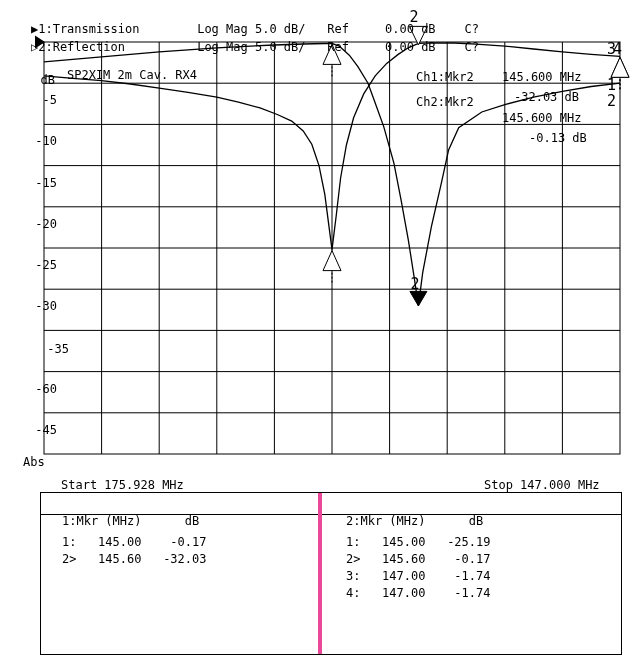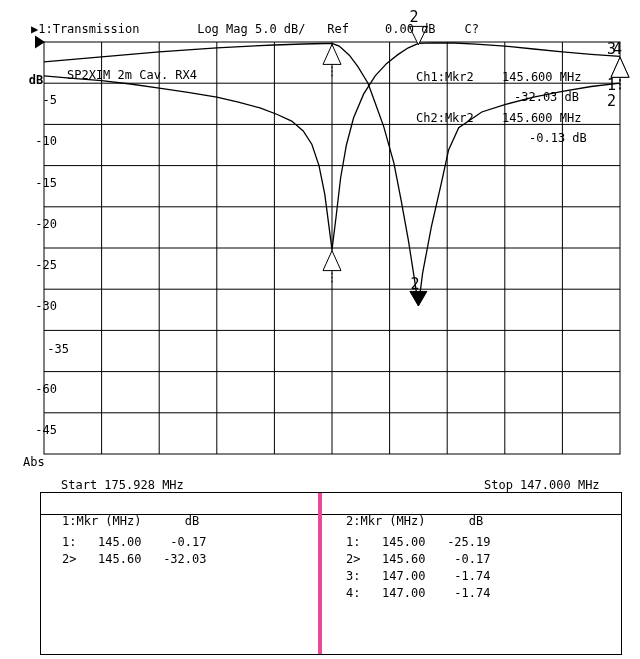--- a/index.html
+++ b/index.html
@@ -7,21 +7,21 @@
     position:relative; width:640px; height:659px; background:#ffffff;
     font-family:"DejaVu Sans Mono", monospace; color:#000; overflow:hidden;
   }
   pre, .t {
     margin:17px; position:absolute; white-space:pre;
     font-family:"DejaVu Sans Mono", monospace;
     font-size:12px; line-height:18px; color:#000000;
   }
   svg { position:absolute; left:0; top:0; }
   .ytick { width:40px; text-align:right; }
-  .yunit { width:38px; text-align:center;font-weight:bold; }
+  .yunit { width:38px; text-align:right; }
   #tables {
     position:absolute; left:40px; top:492px; width:580px; height:161px;
     border:1px solid #000; display:flex;
   }
   .tpanel { position:relative; }
   #tleft  { width:277px; border-right:4px solid #ec4899; }
   #tright { flex:1; }
   .thead  { position:absolute; left:0; top:0; right:0; height:21px; border-bottom:1px solid #000; }
   .thead pre { position:static; padding:2px 0 0 4px; }
   .trows  { position:absolute; left:0; top:22px; right:0; bottom:0; }
@@ -70,41 +70,42 @@
       <line x1="620.0" y1="79.3" x2="620.0" y2="91.3" stroke="#000" stroke-dasharray="2,2"></line>
       <text x="607.0" y="54.3" font-family="DejaVu Sans Mono, monospace" font-size="15" fill="#000" stroke="none">3</text>
       <polygon points="620.0,57.3 611.0,77.3 629.0,77.3" fill="#fff" stroke="#000"></polygon>
       <line x1="620.0" y1="79.3" x2="620.0" y2="91.3" stroke="#000" stroke-dasharray="2,2"></line>
       <text x="613.0" y="54.3" font-family="DejaVu Sans Mono, monospace" font-size="15" fill="#000" stroke="none">4</text>
       <text x="607" y="90.2" font-family="DejaVu Sans Mono, monospace" font-size="15" fill="#000" stroke="none">1</text>
       <text x="607" y="105.8" font-family="DejaVu Sans Mono, monospace" font-size="15" fill="#000" stroke="none">2</text>
     </svg>
 
   <pre class="t" style="left:14px; top:3px;">▶1:Transmission        Log Mag 5.0 dB/   Ref     0.00 dB    C?</pre>
+  <pre class="t" style="left:14px; top:21px;">▷2:Reflection          Log Mag 5.0 dB/   Ref     0.00 dB    C?</pre>
 
   <pre class="t yunit" style="left:0; top:54px;">dB</pre>
   <div id="yticks">
       <pre class="t ytick" style="left: 0px; top: 74.2px;">-5</pre>
       <pre class="t ytick" style="left: 0px; top: 115.4px;">-10</pre>
       <pre class="t ytick" style="left: 0px; top: 156.6px;">-15</pre>
       <pre class="t ytick" style="left: 0px; top: 197.8px;">-20</pre>
       <pre class="t ytick" style="left: 0px; top: 239px;">-25</pre>
       <pre class="t ytick" style="left: 0px; top: 280.2px;">-30</pre>
       <pre class="t ytick" style="left: 0px; top: 323px; padding-left: 12px;">-35</pre>
       <pre class="t ytick" style="left: 0px; top: 362.6px;">-60</pre>
       <pre class="t ytick" style="left: 0px; top: 403.8px;">-45</pre>
     </div>
   <pre class="t" style="left:6px; top:436px;">Abs</pre>
 
   <pre class="t" style="left:50px; top:49px;">SP2XIM 2m Cav. RX4</pre>
 
   <pre class="t" style="left:399px; top:51px;">Ch1:Mkr2</pre>
   <pre class="t" style="left:485px; top:51px;">145.600 MHz</pre>
   <pre class="t" style="left:497px; top:71px;">-32.03 dB</pre>
-  <pre class="t" style="left:399px; top:92px;">Ch2:Mkr2</pre>
+  <pre class="t" style="left:399px; top:76px;">Ch2:Mkr2</pre>
   <pre class="t" style="left:485px; top:92px;">145.600 MHz</pre>
   <pre class="t" style="left:512px; top:112px;">-0.13 dB</pre>
 
   <pre class="t" style="left:44px;  top:459px;">Start 175.928 MHz</pre>
   <pre class="t" style="left:467px; top:459px;">Stop 147.000 MHz</pre>
 
   <div id="tables">
     <div id="tleft" class="tpanel">
       <div class="thead">
         <pre>1:Mkr (MHz)      dB</pre>

